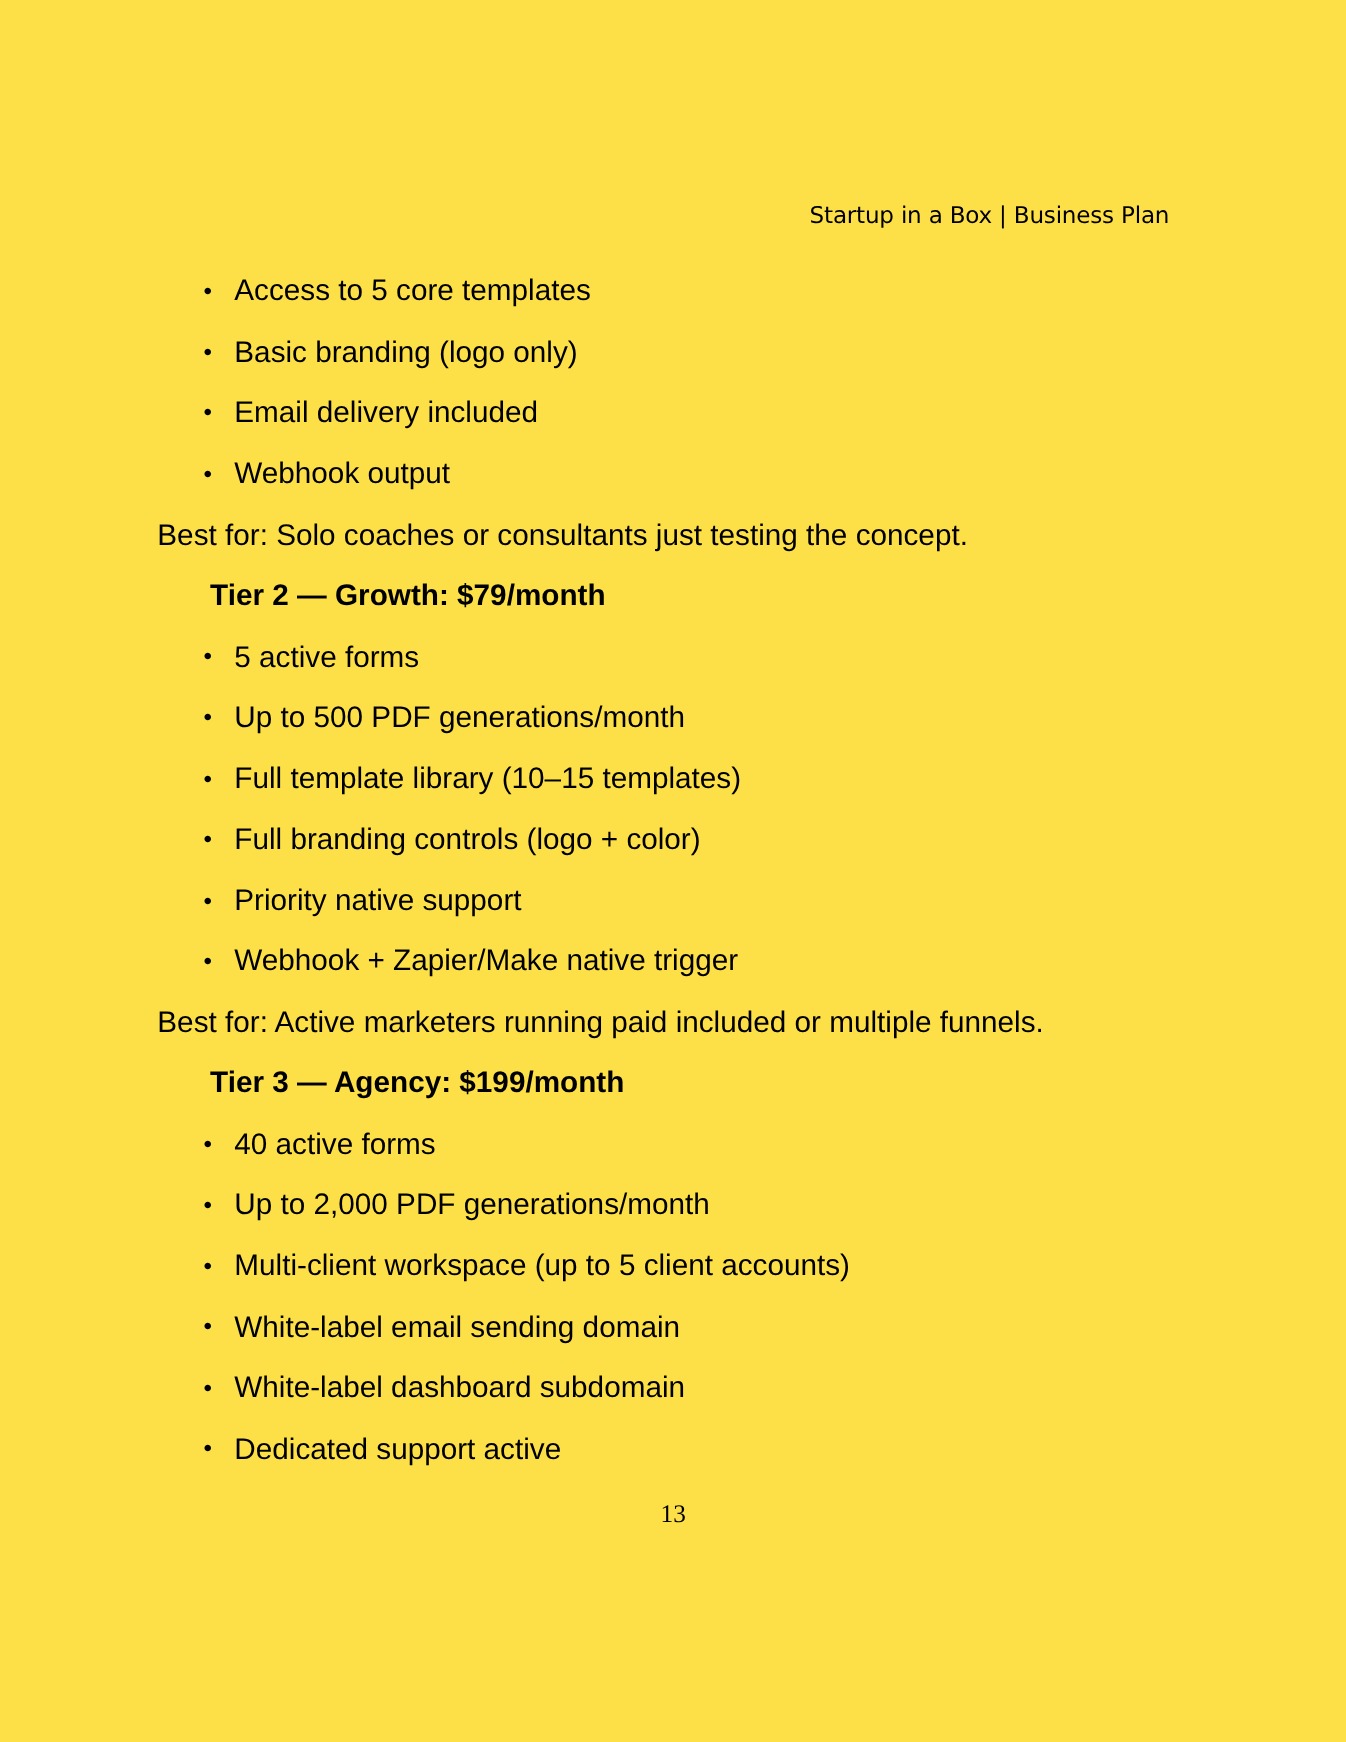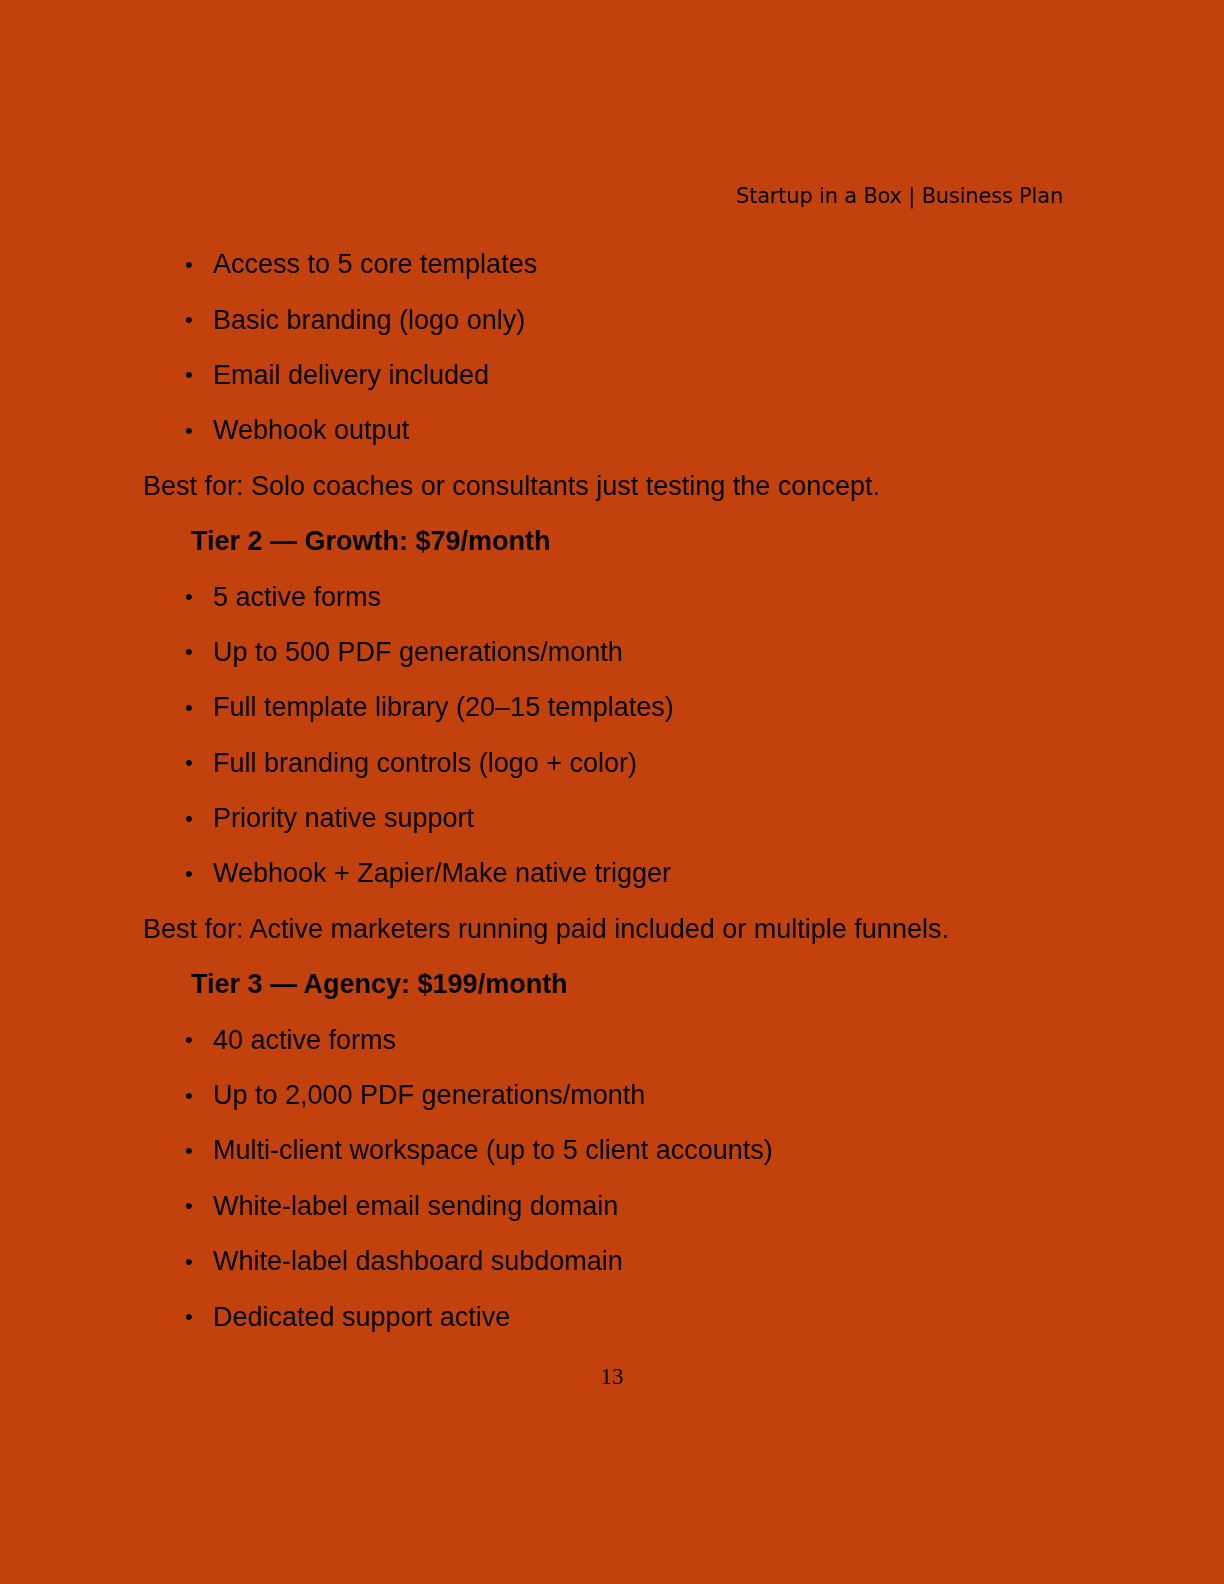--- a/index.html
+++ b/index.html
@@ -14,21 +14,21 @@
       overflow: hidden;
       color: #000000;
       font-family: "Liberation Sans", "DejaVu Sans", sans-serif;
     }
     .page {
       position: absolute;
       left: 0;
       top: 0;
       width: 1224px;
       height: 1584px;
-      background: #c2410c;
+      background: #fde047;
     }
     .running-header {
       position: absolute;
       top: 181px;
       right: 161px;
       font-size: 22px;
       line-height: 30px;
       letter-spacing: -0.2px;
       font-family: "DejaVu Sans", sans-serif;
       font-size: 21px;
@@ -103,21 +103,21 @@
       <div class="line bullet-line">
         <span class="bullet">•</span>
         <span>5 active forms</span>
       </div>
       <div class="line bullet-line">
         <span class="bullet">•</span>
         <span>Up to 500 PDF generations/month</span>
       </div>
       <div class="line bullet-line">
         <span class="bullet">•</span>
-        <span>Full template library (20–15 templates)</span>
+        <span>Full template library (10–15 templates)</span>
       </div>
       <div class="line bullet-line">
         <span class="bullet">•</span>
         <span>Full branding controls (logo + color)</span>
       </div>
       <div class="line bullet-line">
         <span class="bullet">•</span>
         <span>Priority native support</span>
       </div>
       <div class="line bullet-line">

